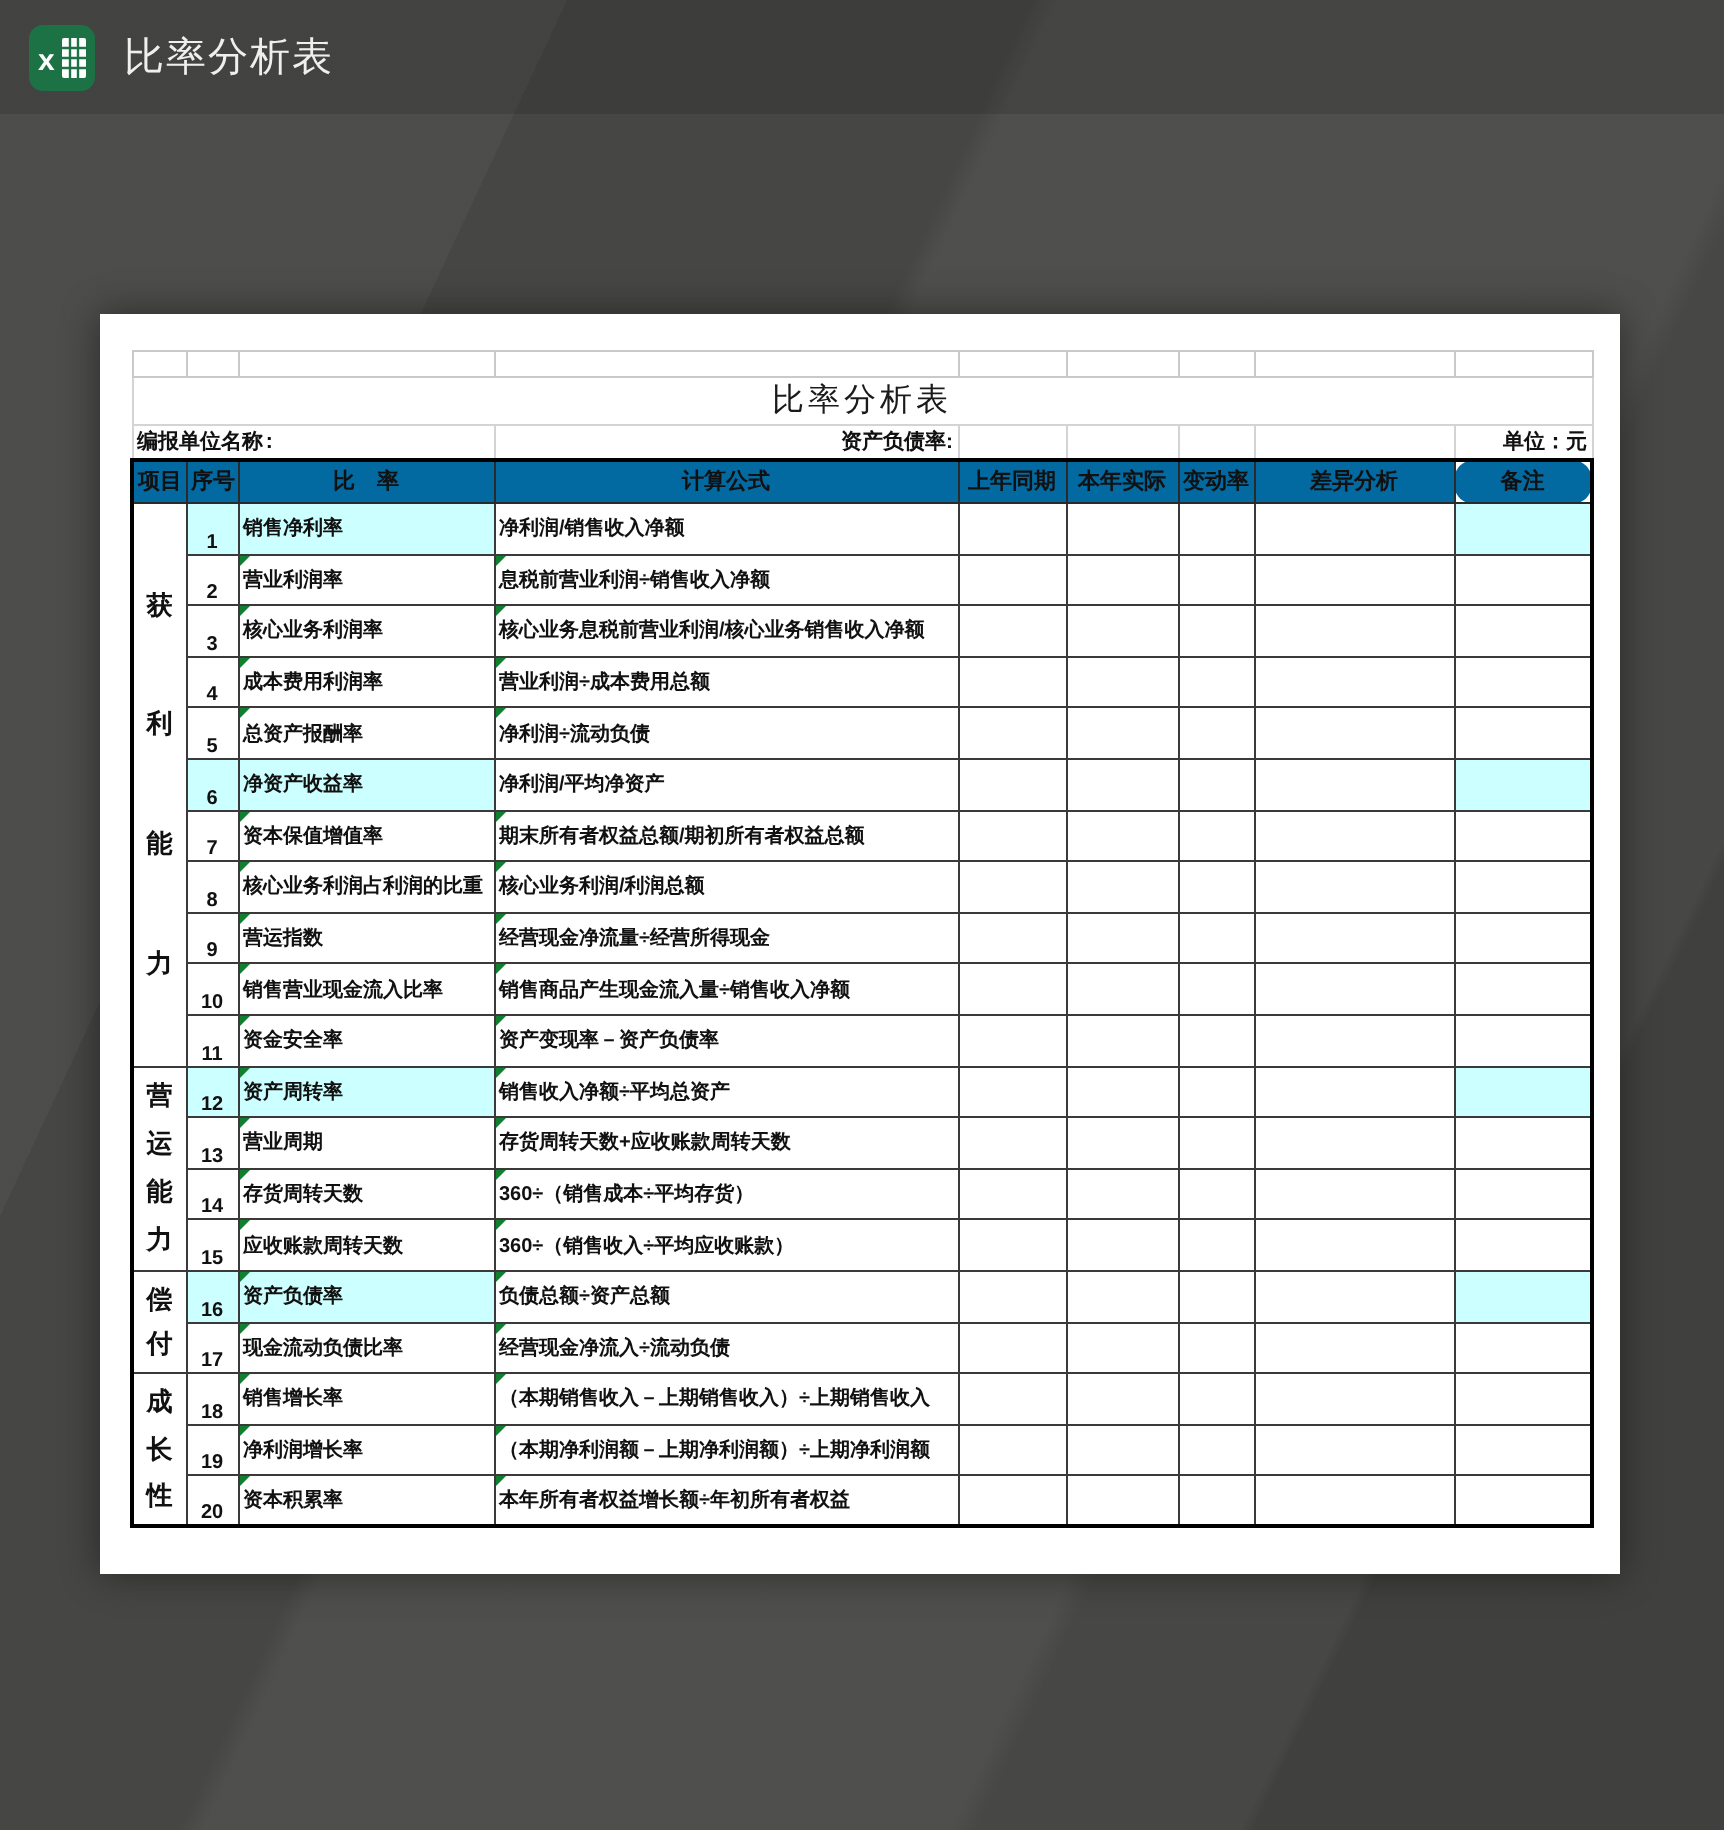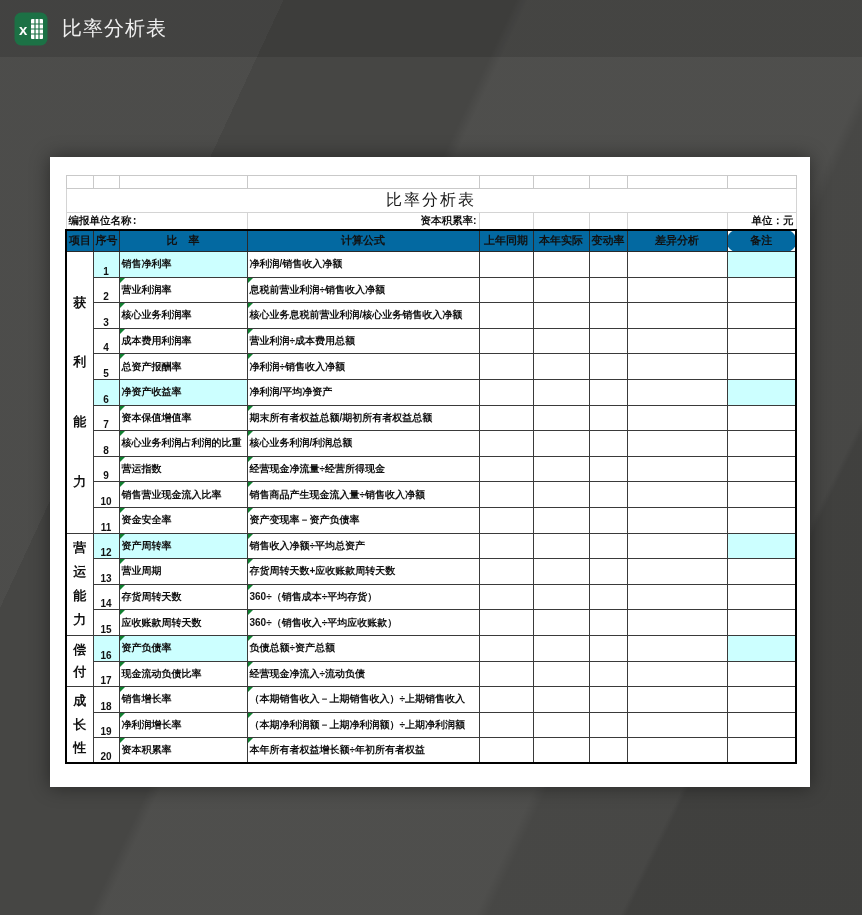--- a/index.html
+++ b/index.html
@@ -102,21 +102,21 @@
           <td></td>
         <td></td>
           <td></td>
         <td></td>
       </tr>
       <tr class="trow">
         <td colspan="9">比率分析表</td>
       </tr>
       <tr class="irow">
         <td colspan="3" class="info-l">编报单位名称:</td>
-        <td class="info-r">资本积累率:</td>
+        <td class="info-r">资产负债率:</td>
         <td></td>
         <td></td>
         <td></td>
         <td></td>
         <td class="info-r">单位：元</td>
       </tr>
       <tr class="hrow">
         <th class="bl">项目</th>
         <th>序号</th>
         <th>比　率</th>
@@ -171,21 +171,21 @@
           <td class="c-formula flag">营业利润÷成本费用总额</td>
           <td class="c-val"></td>
           <td class="c-val"></td>
           <td class="c-val"></td>
           <td class="c-val"></td>
           <td class="c-val br"></td>
         </tr>
         <tr class="data">
           <td class="c-no">5</td>
           <td class="c-ratio flag">总资产报酬率</td>
-          <td class="c-formula flag">净利润÷销售收入净额</td>
+          <td class="c-formula flag">净利润÷流动负债</td>
           <td class="c-val"></td>
           <td class="c-val"></td>
           <td class="c-val"></td>
           <td class="c-val"></td>
           <td class="c-val br"></td>
         </tr>
         <tr class="data">
           <td class="c-no hl">6</td>
           <td class="c-ratio hl">净资产收益率</td>
           <td class="c-formula">净利润/平均净资产</td>

